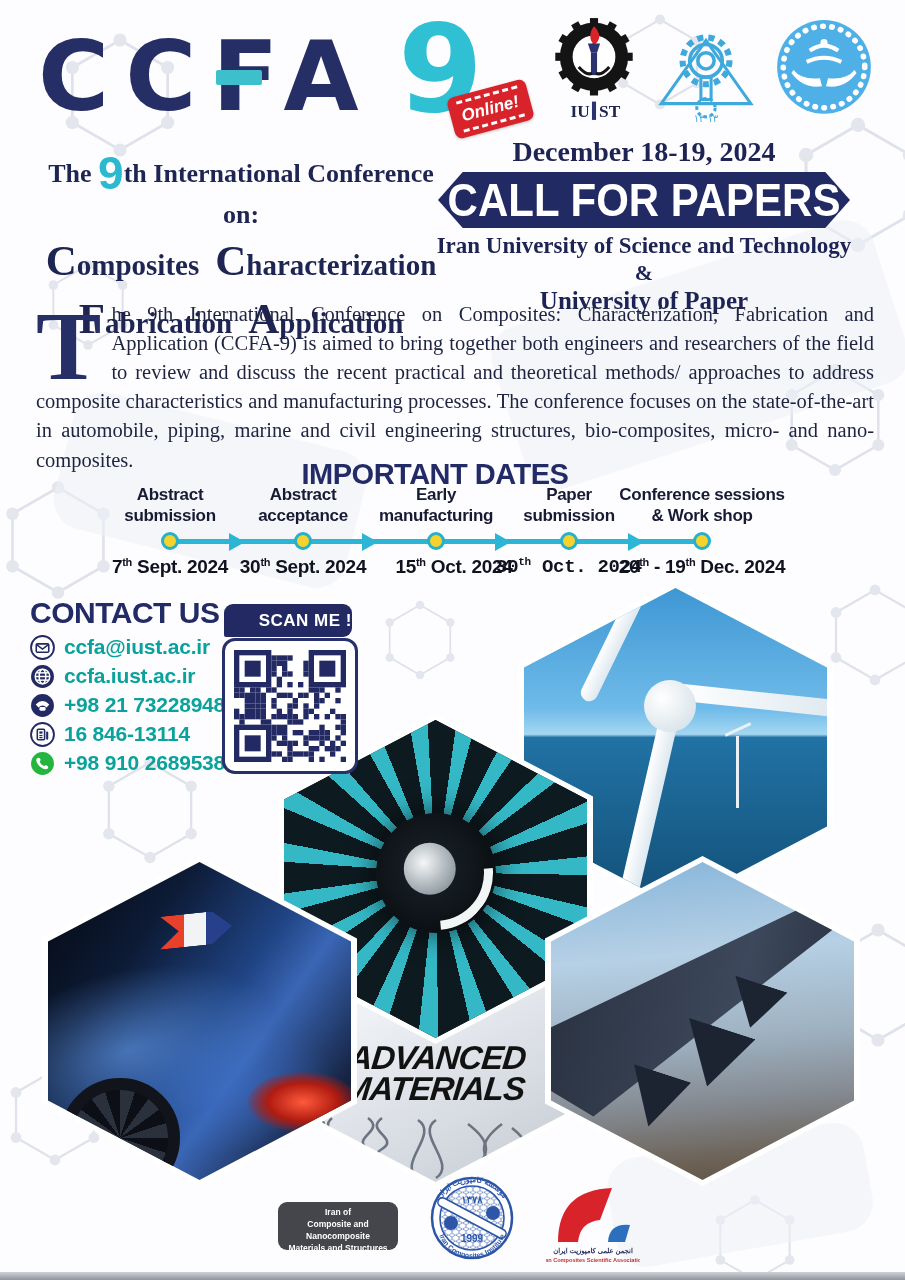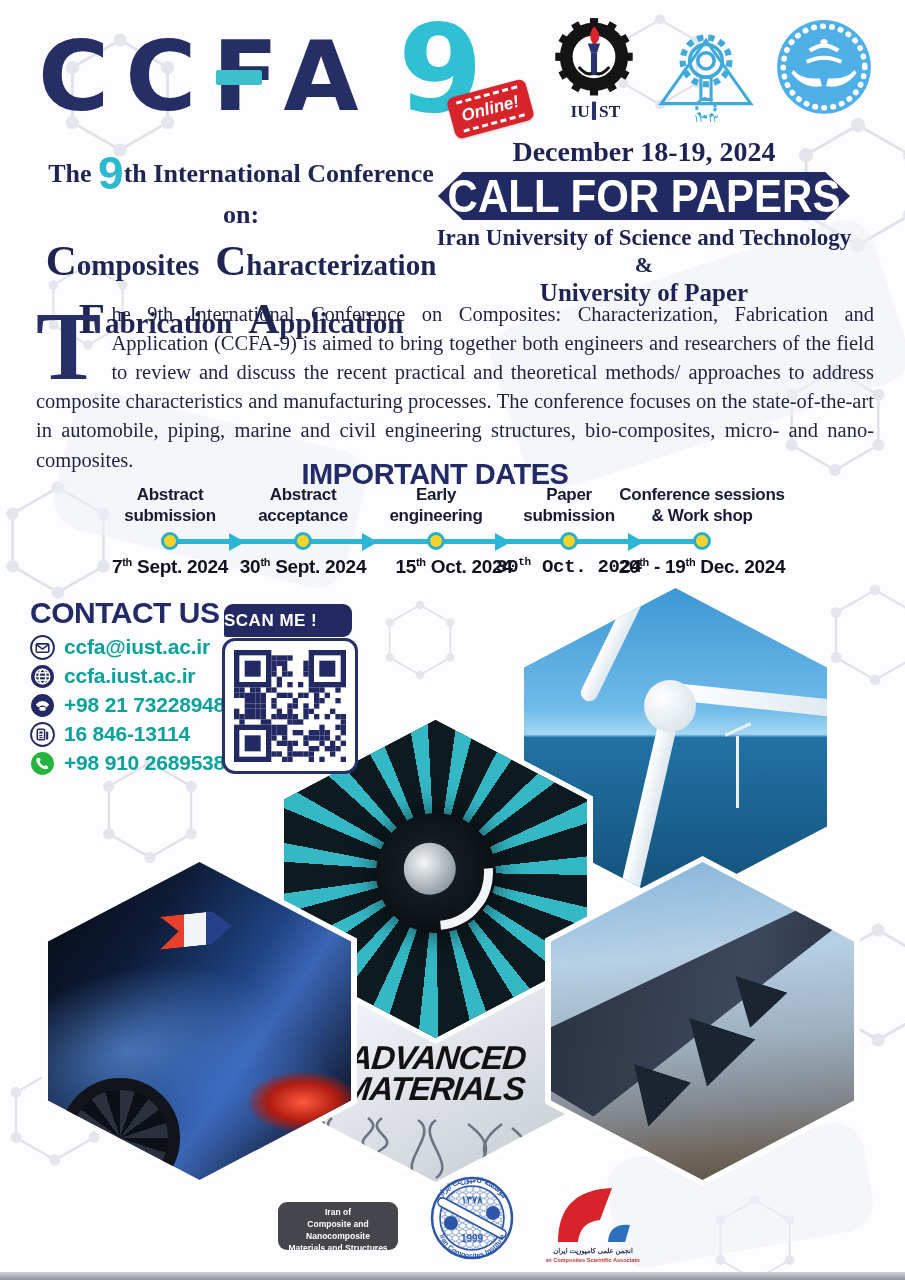--- a/index.html
+++ b/index.html
@@ -25,21 +25,21 @@
             font-family:"Liberation Serif",serif;color:#1e2553;}
   .sub1{font-size:26px;font-weight:bold;}
   .sub1 .n9{font-size:46px;color:#2bb9cf;font-family:"Liberation Sans",sans-serif;font-weight:bold;vertical-align:-7px;}
   .subwords{font-size:29px;font-weight:bold;margin-top:4px;line-height:1.25;}
   .subwords .cap{font-size:43px;}
   .wgap{display:inline-block;width:16px;}
   
   .righthead{position:absolute;left:432px;top:136px;width:424px;text-align:center;z-index:2;
              font-family:"Liberation Serif",serif;color:#1d2453;}
   .dateline{font-size:28px;font-weight:bold;}
-  .banner{margin:4px auto 0;width:412px;height:48px;background:#222a63;
+  .banner{margin:4px auto 0;width:412px;height:56px;background:#222a63;
           clip-path:polygon(6% 0,94% 0,100% 50%,94% 100%,6% 100%,0 50%);
           display:flex;align-items:center;justify-content:center;}
   .banner span{color:#fff;font-family:"Liberation Sans",sans-serif;font-weight:800;font-size:42px;
                letter-spacing:0;transform:scaleY(1.12);white-space:nowrap;}
   .host1{font-size:23px;font-weight:bold;margin-top:5px;}
   .amp{font-size:22px;font-weight:bold;margin-top:1px;}
   .host2{font-size:25px;font-weight:bold;margin-top:1px;}
   
   .intro{position:absolute;left:36px;top:300px;width:838px;z-index:2;font-family:"Liberation Serif",serif;
          font-size:20.5px;line-height:1.42;text-align:justify;color:#1e2340;}
@@ -57,21 +57,21 @@
             line-height:1.25;color:#171a33;letter-spacing:-.3px;}
   .tl-date{position:absolute;top:72px;width:200px;text-align:center;font-weight:bold;font-size:19px;
            color:#10121f;letter-spacing:-.3px;white-space:nowrap;}
   .tl-date sup{font-size:11px;}
   
   .contact{position:absolute;left:30px;top:596px;z-index:5;}
   .contact-title{font-weight:800;font-size:30px;color:#232b66;letter-spacing:-.5px;}
   .c-row{display:flex;align-items:center;gap:9px;margin-top:5px;height:24px;}
   .c-row .ctext{font-weight:bold;font-size:21px;color:#0aa29b;letter-spacing:-.2px;}
   .scantab{position:absolute;left:224px;top:604px;width:128px;height:33px;background:#232a63;border-radius:9px 9px 9px 2px;
-           display:flex;align-items:center;justify-content:flex-start;z-index:5;}
+           display:flex;align-items:center;justify-content:flex-end;z-index:5;}
   .scantab span{color:#fff;font-weight:bold;font-size:17px;letter-spacing:.5px;}
   .qrcard{position:absolute;left:222px;top:638px;width:130px;height:130px;background:#fff;border:3px solid #28306b;
           border-radius:13px;z-index:5;display:flex;align-items:center;justify-content:center;}
   
   .hex{position:absolute;background:#fff;clip-path:polygon(50% 0,100% 25%,100% 75%,50% 100%,0 75%,0 25%);}
   .hex-in{position:absolute;inset:6px;clip-path:polygon(50% 0,100% 25%,100% 75%,50% 100%,0 75%,0 25%);overflow:hidden;}
   .hex-turbine{left:518px;top:582px;width:315px;height:330px;z-index:1;}
   .hex-materials{left:278px;top:858px;width:315px;height:330px;z-index:2;}
   .hex-jet{left:278px;top:714px;width:315px;height:330px;z-index:3;}
   .hex-car{left:42px;top:856px;width:315px;height:330px;z-index:4;}
@@ -268,21 +268,21 @@
     <div class="tl-label" style="left:-36px;">
       <div>Abstract</div>
         <div>submission</div>
       </div>
     <div class="tl-label" style="left:97px;">
       <div>Abstract</div>
         <div>acceptance</div>
       </div>
     <div class="tl-label" style="left:230px;">
       <div>Early</div>
-        <div>engineering</div>
+        <div>manufacturing</div>
       </div>
     <div class="tl-label" style="left:363px;">
       <div>Paper</div>
         <div>submission</div>
       </div>
     <div class="tl-label" style="left:496px;">
       <div>Conference sessions</div>
         <div>&amp; Work shop</div>
       </div>
 

